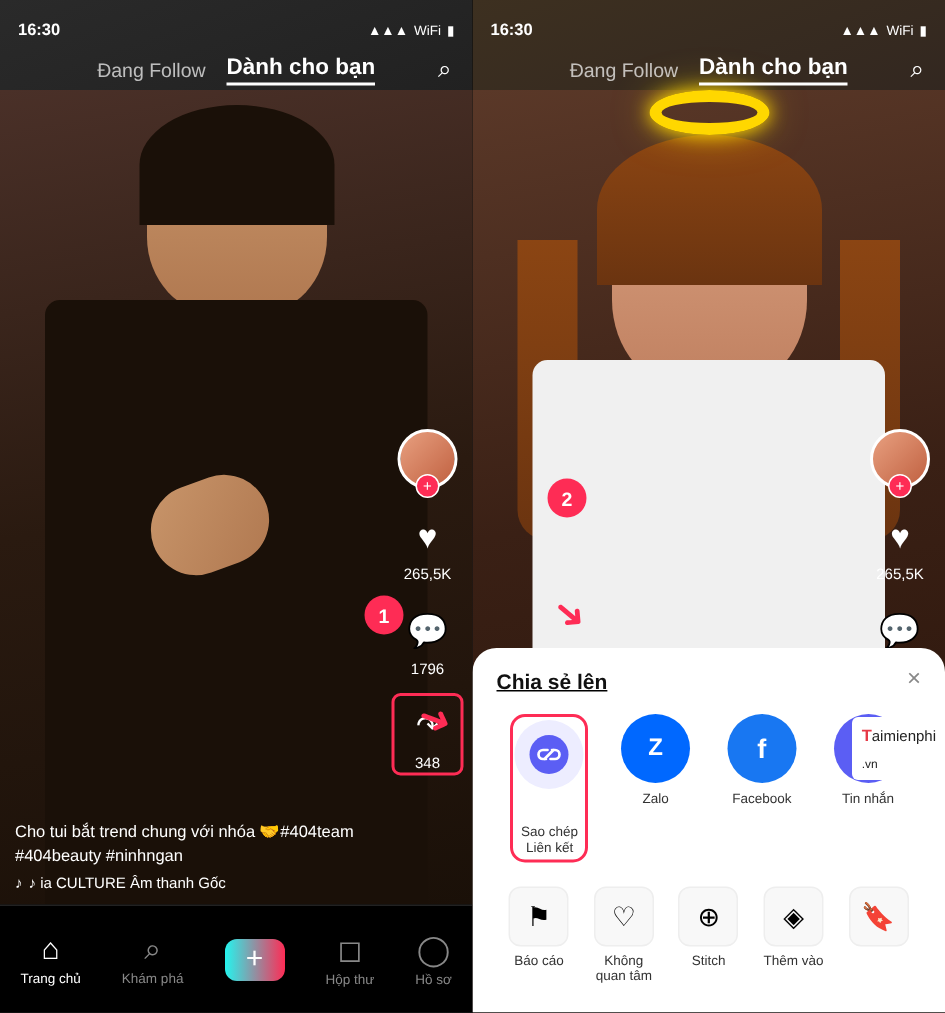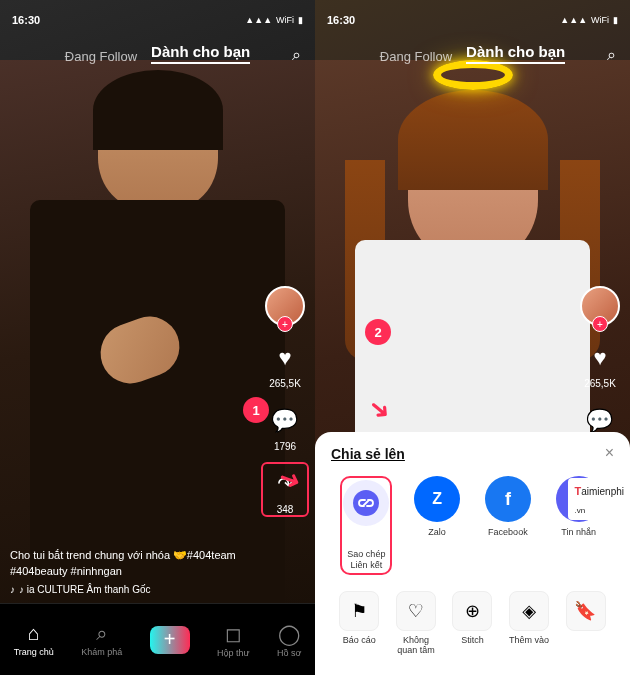--- a/index.html
+++ b/index.html
@@ -57,21 +57,21 @@
       color: #fff;
       font-size: 9px;
     }
 
     
     .top-nav {
       position: absolute;
       top: 28px; left: 0; right: 0;
       height: 36px;
       display: flex;
-      align-items: flex-end;
+      align-items: center;
       justify-content: center;
       z-index: 20;
     }
     .nav-follow {
       color: rgba(255,255,255,0.7);
       font-size: 13px;
       margin-right: 14px;
     }
     .nav-foryou {
       color: #fff;

